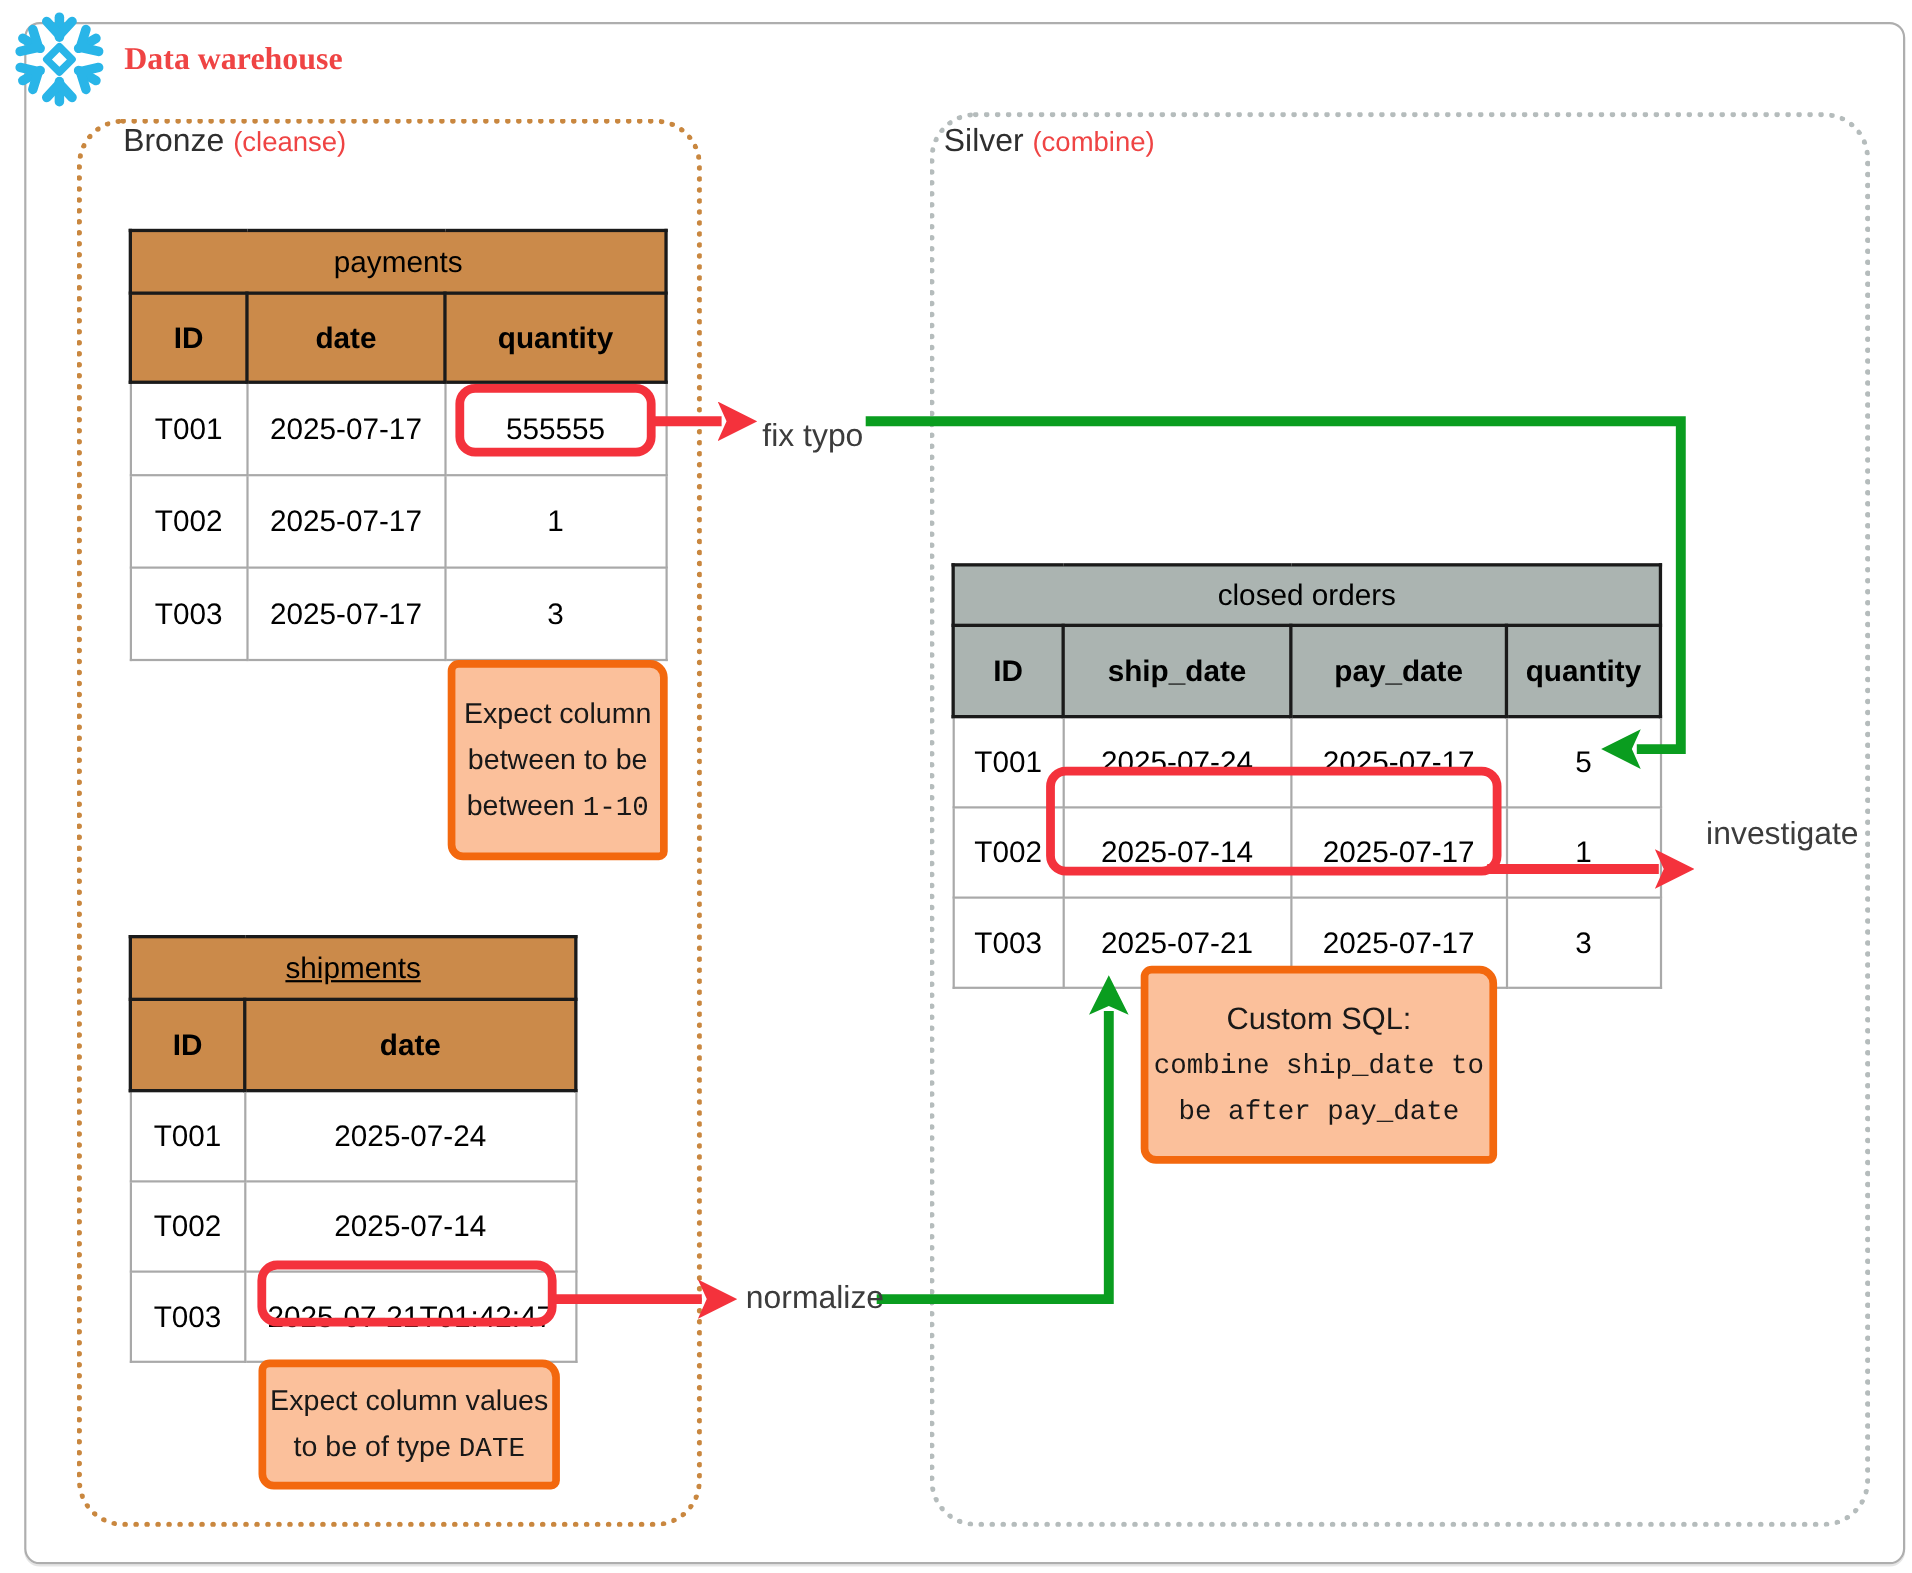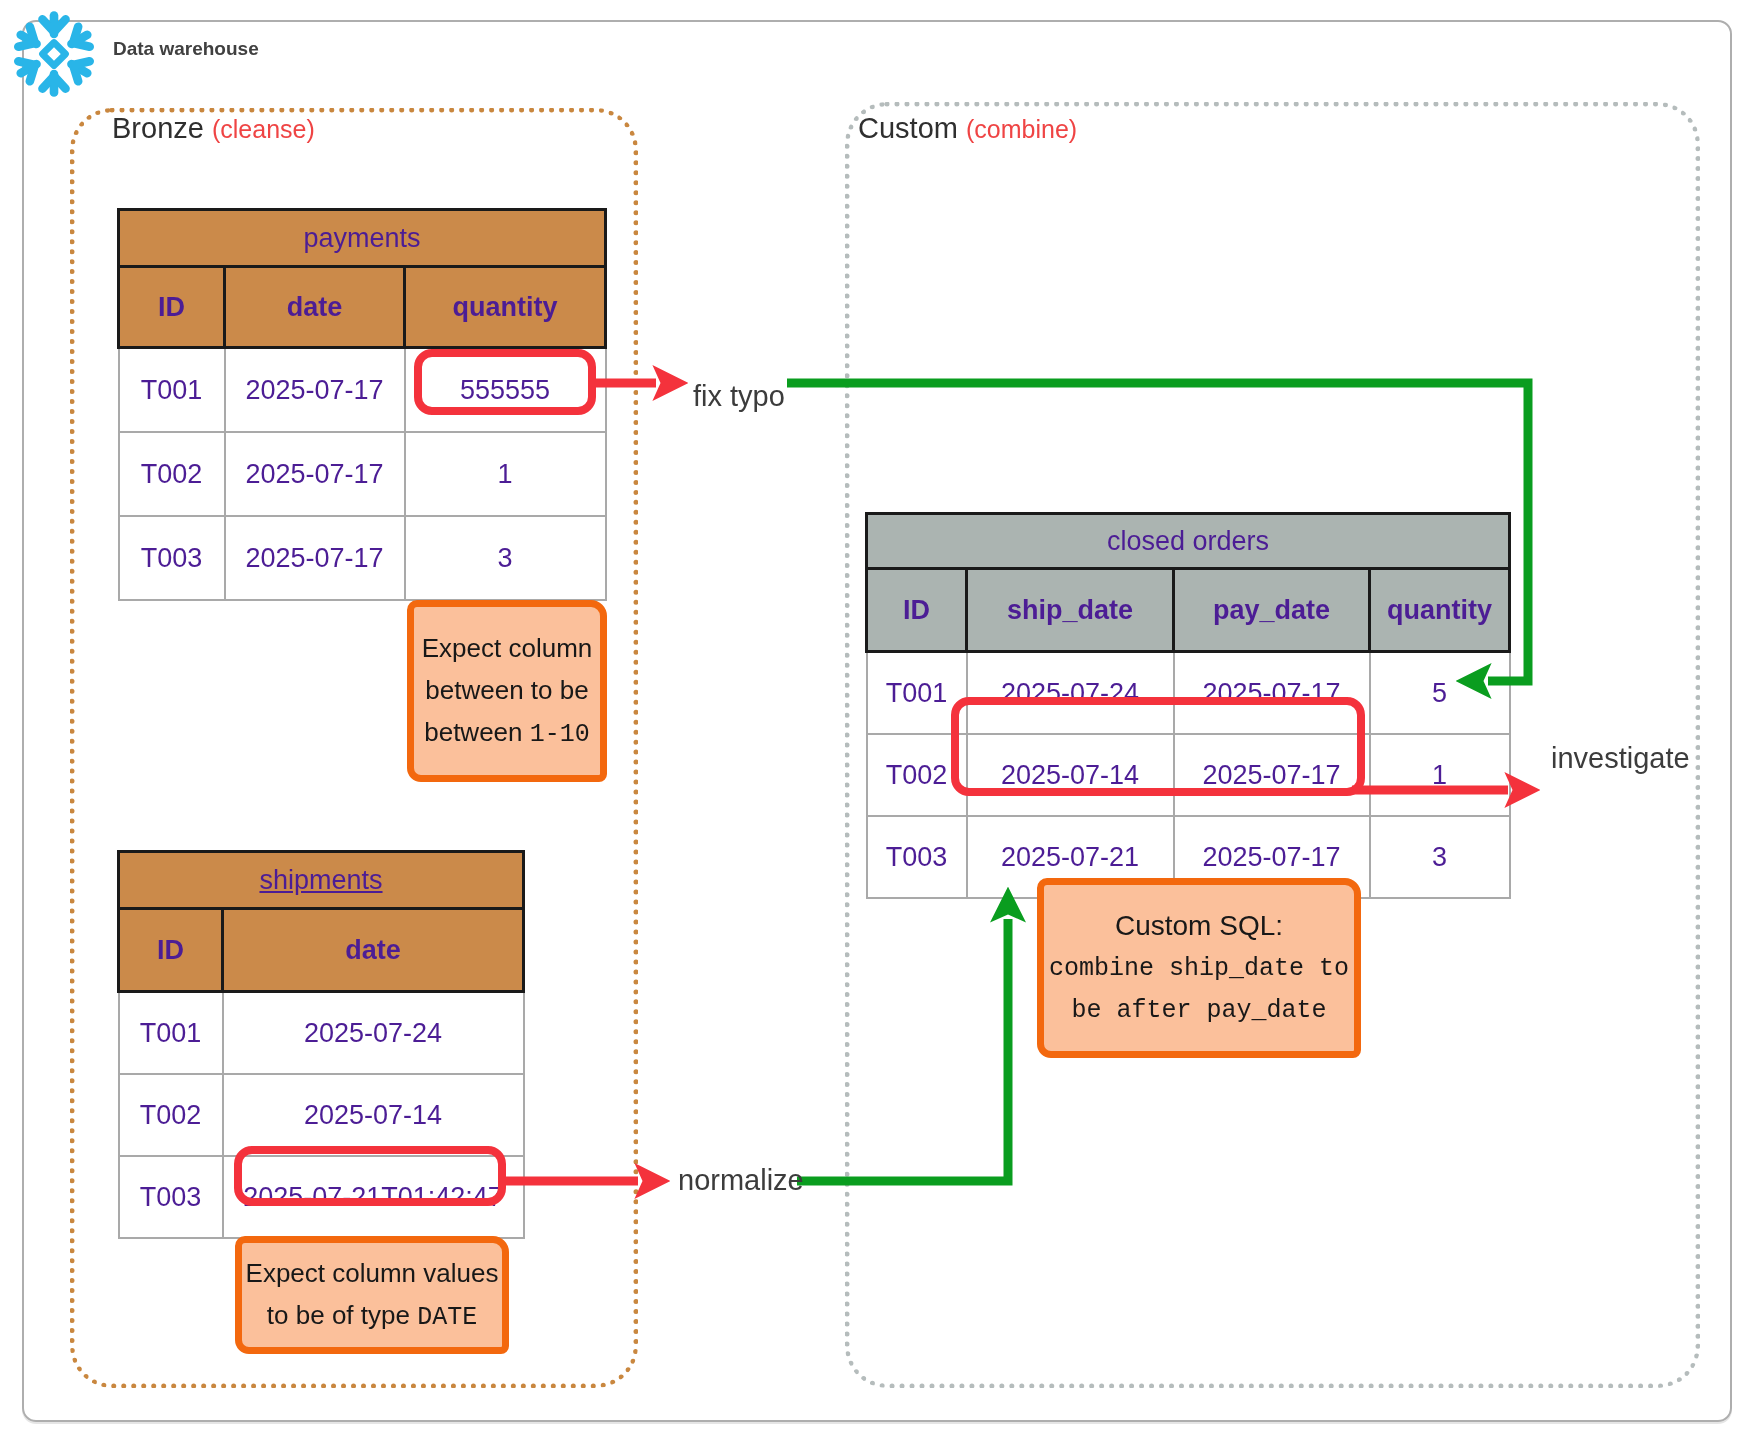--- a/index.html
+++ b/index.html
@@ -8,34 +8,34 @@
     font-family:"Liberation Sans", sans-serif; color:#111; overflow:hidden;
   }
   .mono{font-family:"Liberation Mono","DejaVu Sans Mono",monospace;text-align:center;}
 
   .outer-box{
     position:absolute; left:22px; top:20px; width:1706px; height:1398px;
     border:2px solid #aeaeae; border-radius:14px;
     box-shadow:0 2px 0 rgba(0,0,0,0.10);
   }
 
-  .app-header{position:absolute; left:113px; top:38px; font-size:19px; font-weight:bold; color:#404040;}
+  .app-header{position:absolute; left:113px; top:38px; font-size:29px; font-weight:bold; color:#ef4444;font-family:Liberation Serif, serif;}
   .logo{position:absolute; left:6px; top:6px; width:96px; height:96px;}
 
   .zone{position:absolute; border-radius:42px;}
   .zone.bronze{left:70px; top:108px; width:558px; height:1270px; border:5px dotted #c9873f;}
   .zone.silver{left:845px; top:102px; width:845px; height:1276px; border:5px dotted #b5bcbc;}
   .zone-label{position:absolute; font-size:29px; color:#2f2f2f; white-space:nowrap;}
   .zone-label .sub{font-size:25px; color:#ef4444;}
   .zone-label.bronze{left:112px; top:112px;}
   .zone-label.silver{left:858px; top:112px;}
 
   table.tbl{
     position:absolute; border-collapse:collapse; table-layout:fixed;
-    background:#fff; text-align:center; font-size:27px; color:#4c1d95;
+    background:#fff; text-align:center; font-size:27px; color:#000000;
   }
   table.tbl th{border:3px solid #1a1a1a;}
   table.tbl td{border:2px solid #a9a9a9; font-weight:normal;}
   table.tbl .title-row th{font-weight:normal;}
   table.tbl .head-row th{font-weight:bold;}
   .hdr-orange th{background:#cb8a4a;}
   .hdr-gray th{background:#abb4b1;}
 
   #payments-table{left:117px; top:208px; width:487px;}
   #payments-table .title-row th{height:52px;}
@@ -116,21 +116,21 @@
   <div class="app-header">Data warehouse</div>
 
   <div class="zone bronze"></div>
   <div class="zone silver"></div>
 
   <div class="zone-label bronze">
     <span>Bronze</span>
     <span class="sub">(cleanse)</span>
   </div>
   <div class="zone-label silver">
-    <span>Custom</span>
+    <span>Silver</span>
     <span class="sub">(combine)</span>
   </div>
 
   <table class="tbl hdr-orange" id="payments-table">
     <colgroup>
         <col style="width:106px">
         <col style="width:180px">
         <col style="width:201px">
       </colgroup>
     <tbody>

